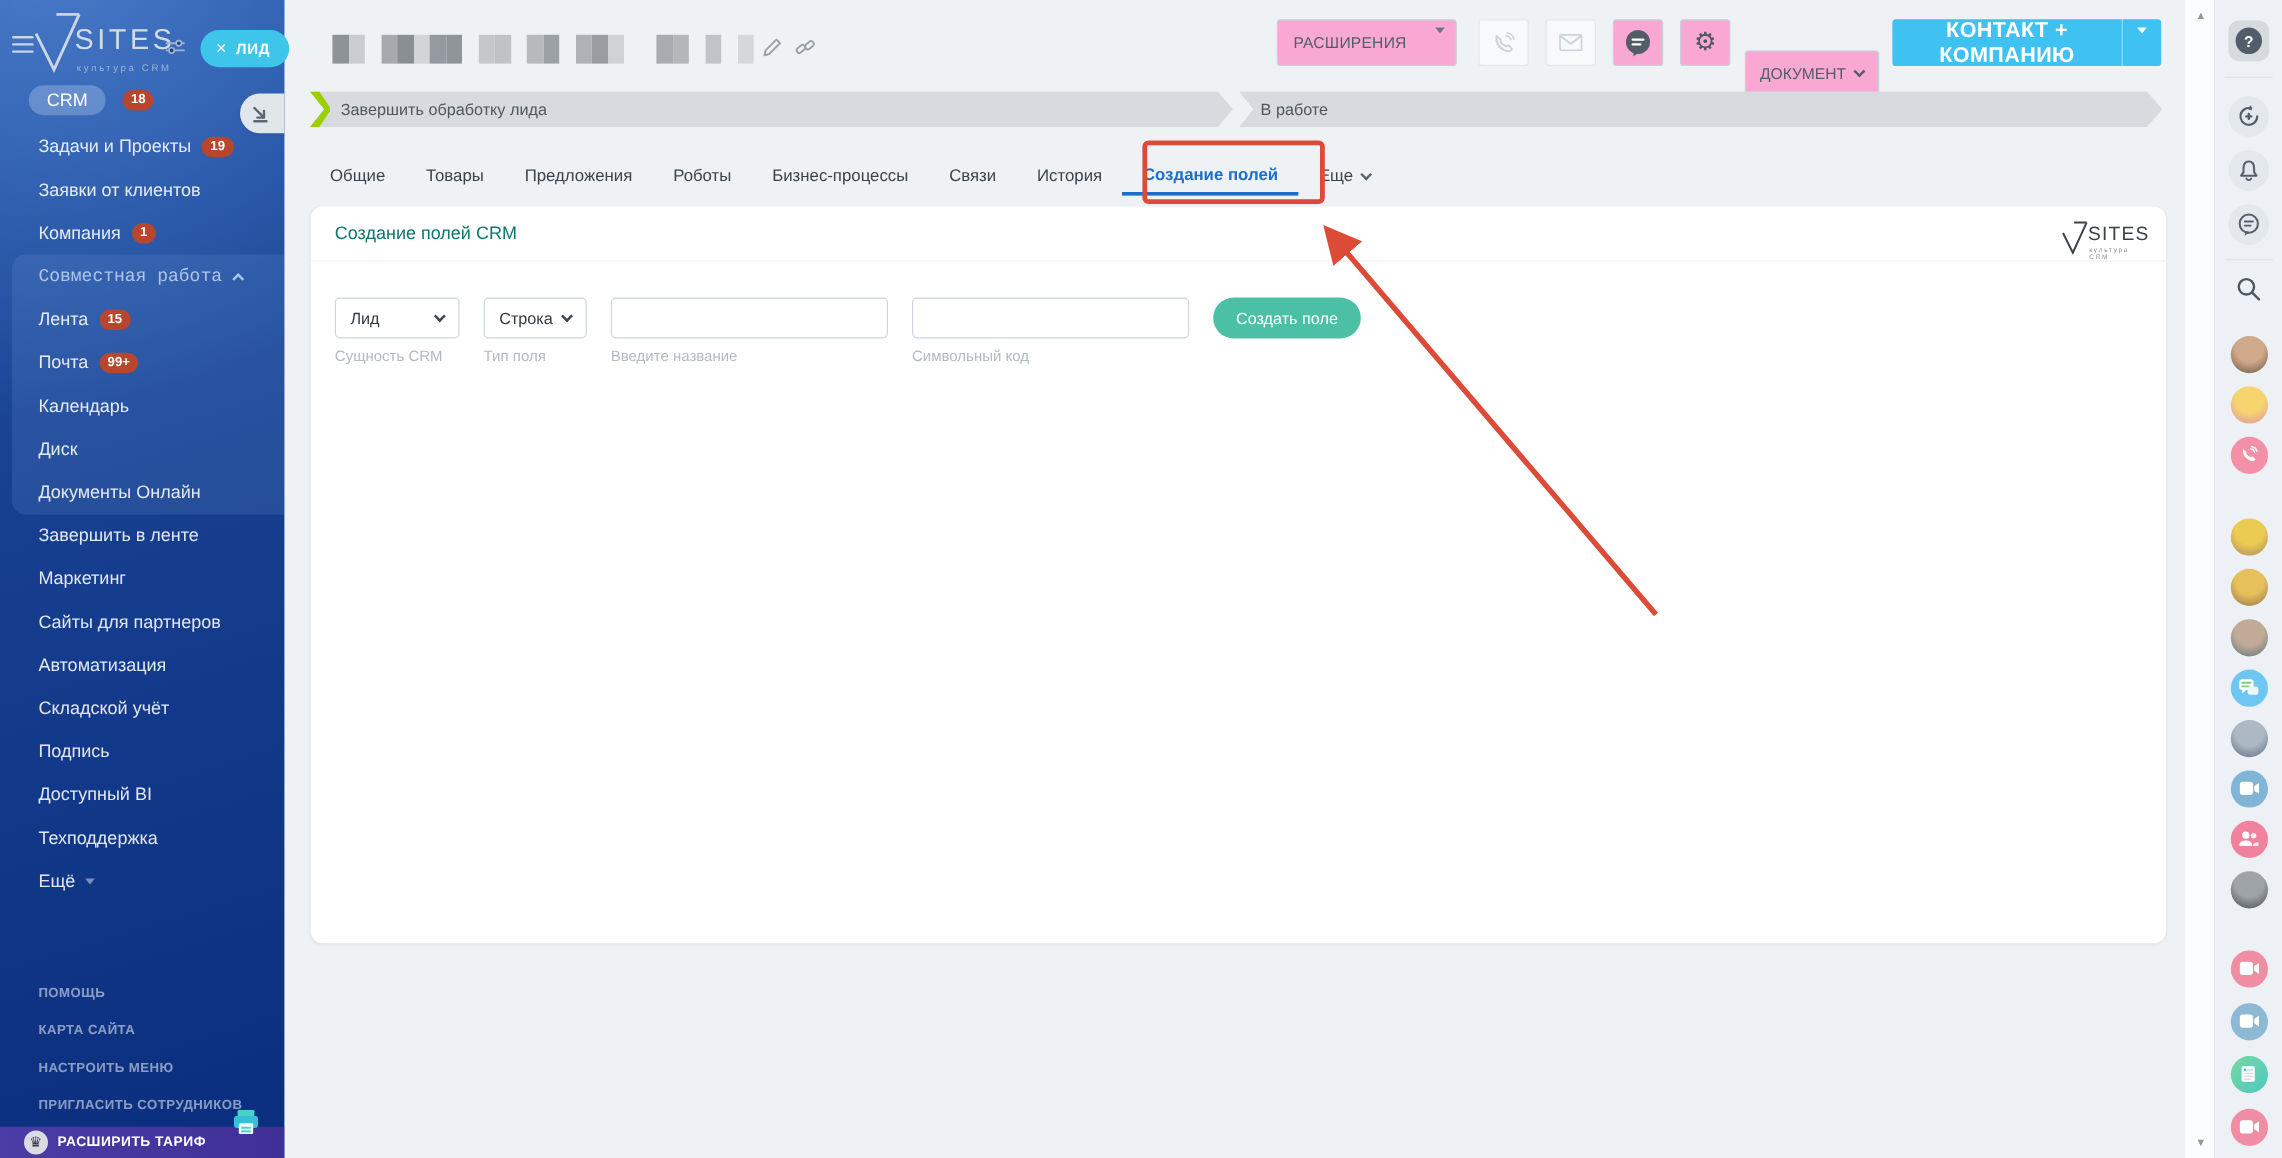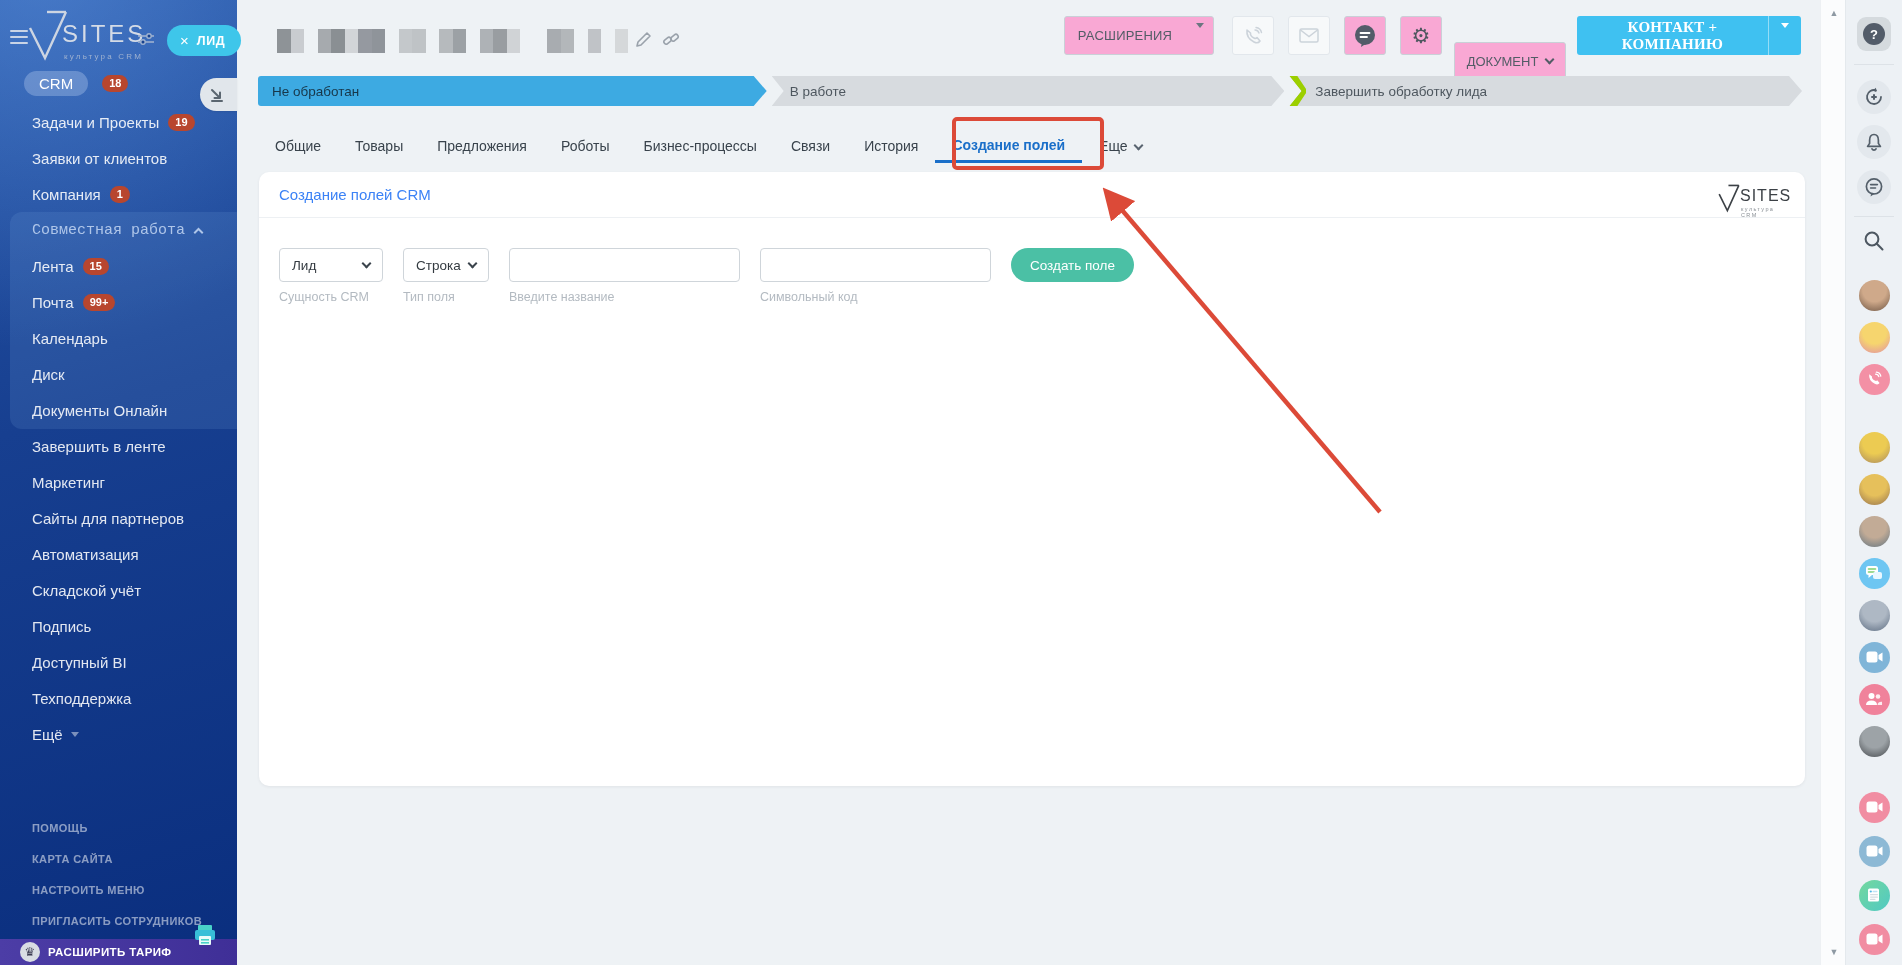--- a/index.html
+++ b/index.html
@@ -56,21 +56,21 @@
   .hdr-btn { position:absolute; top:16px; height:39px; background:#f9a8d4; border:1px solid #c9d0d7; border-radius:3px; display:flex; align-items:center; justify-content:center; color:#535c66; font-size:13px; cursor:pointer; }
   .hdr-btn.disabled { border-color:#e2e7ec; background:#f7f9fa; }
   .btn-extensions { left:827px; width:150px; padding:0; }
   .btn-extensions .txt { padding:0 14px; letter-spacing:.2px; }
   .btn-extensions .split { width:1px; align-self:stretch; background:#d6dbe0; }
   .btn-extensions .car { padding:0 10px; }
   .caret-down { border-left:4px solid transparent; border-right:4px solid transparent; border-top:5px solid #6b7680; }
   .btn-doc { left:1217px; width:112px; gap:8px;margin-top:26px; }
   .chev-dn { width:7px; height:7px; border-right:2px solid #535c66; border-bottom:2px solid #535c66; transform:rotate(45deg); margin-top:-4px; }
   .btn-contact { left:1340px; width:224px; background:#3fc1f1; border:none; color:#fff; font-weight:700; letter-spacing:.3px; padding:0; }
-  .btn-contact .txt { flex:1; text-align:center; font-size:15px;font-family:Liberation Serif, serif; }
+  .btn-contact .txt { flex:1; text-align:center; font-size:18px; }
   .btn-contact .split { width:1px; align-self:stretch; background:rgba(255,255,255,.45); }
   .btn-contact .car { padding:0 12px; }
   .btn-contact .caret-down { border-top-color:#fff; }
   .icon-sq { width:42px; }
 
   
   .stages { position:absolute; left:21px; top:76px; width:1544px; display:flex; gap:5px; }
   .stage { position:relative; flex:1; height:30px; display:flex; align-items:center; padding-left:18px; font-size:13.5px; color:#4e575f; background:#d7dbdf; cursor:pointer;
     clip-path:polygon(0 0, calc(100% - 13px) 0, 100% 50%, calc(100% - 13px) 100%, 0 100%, 12px 50%); }
   .stage.first { clip-path:polygon(0 0, calc(100% - 13px) 0, 100% 50%, calc(100% - 13px) 100%, 0 100%); border-radius:3px 0 0 3px; padding-left:14px; }
@@ -83,21 +83,21 @@
   .tab.active { color:#1a6fc9; font-weight:700; border-bottom:3px solid #1a6fc9; }
   .tab .chev-dn { border-color:#596470; margin-top:-2px; }
 
   
   .annotation-box { position:absolute; left:952px; top:117px; width:152px; height:53px; border:4px solid #dc4a38; border-radius:5px; z-index:40; pointer-events:none; }
   .annotation-arrow { position:absolute; left:0; top:0; z-index:40; pointer-events:none; }
 
   
   .card { position:absolute; left:22px; top:172px; width:1546px; height:614px; background:#fff; border-radius:10px; box-shadow:0 1px 3px rgba(60,70,80,.08); }
   .card-header { position:relative; height:46px; border-bottom:1px solid #edf0f3; }
-  .card-title { position:absolute; left:20px; top:14px; font-size:15px; color:#3b82f6; }
+  .card-title { position:absolute; left:20px; top:14px; font-size:15px; color:#0f766e; }
   .card-logo { position:absolute; right:14px; top:4px; width:74px; text-align:left; }
   .card-logo .nm { position:absolute; left:23px; top:11px; font-size:16px; letter-spacing:1px; color:#3c4146; font-weight:300; }
   .card-logo .tg { position:absolute; left:24px; top:30px; font-size:5.5px; letter-spacing:1.4px; color:#8a9096; }
 
   .form-row { position:absolute; left:20px; top:76px; display:flex; align-items:flex-start; }
   .field { margin-right:20px; }
   .fake-select { height:34px; border:1px solid #cfd5da; border-radius:4px; background:#fff; display:flex; align-items:center; justify-content:space-between; padding:0 12px; font-size:13.5px; color:#333a40; cursor:pointer; }
   .fake-select .chev-dn { border-color:#3b444d; }
   .txt-input { height:34px; border:1px solid #cfd5da; border-radius:4px; background:#fff; padding:0 10px; font-size:13.5px; color:#333a40; width:100%; outline:none; font-family:inherit; }
   .hint { margin-top:8px; font-size:12.5px; color:#b3bac1; }
@@ -313,29 +313,26 @@
       <span>ДОКУМЕНТ</span>
       <span class="chev-dn"></span>
     </div>
     <div class="hdr-btn btn-contact">
       <span class="txt">КОНТАКТ + КОМПАНИЮ</span>
       <span class="split"></span>
       <span class="car"><span class="caret-down"></span></span>
     </div>
 
     <div class="stages" id="stages">
-        <div class="stage first active">
-          <span>Не обработан</span>
-        </div>
-        <div class="stage">
-          <span>В работе</span>
-        </div>
         <div class="stage">
           <span class="lime"></span>
           <span style="margin-left: 8px;">Завершить обработку лида</span>
+        </div>
+        <div class="stage">
+          <span>В работе</span>
         </div>
       </div>
 
     <div class="tabs" id="tabs">
         <div class="tab">
           <span>Общие</span>
         </div>
         <div class="tab">
           <span>Товары</span>
         </div>

